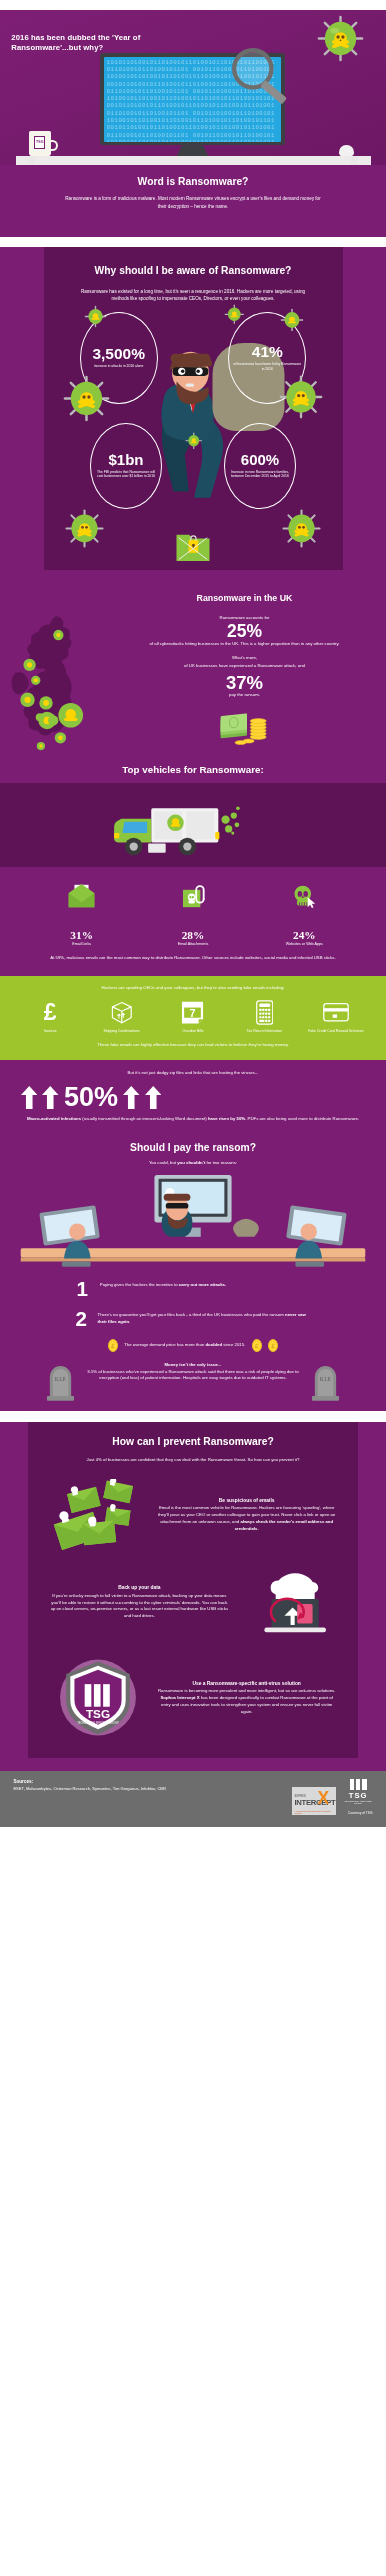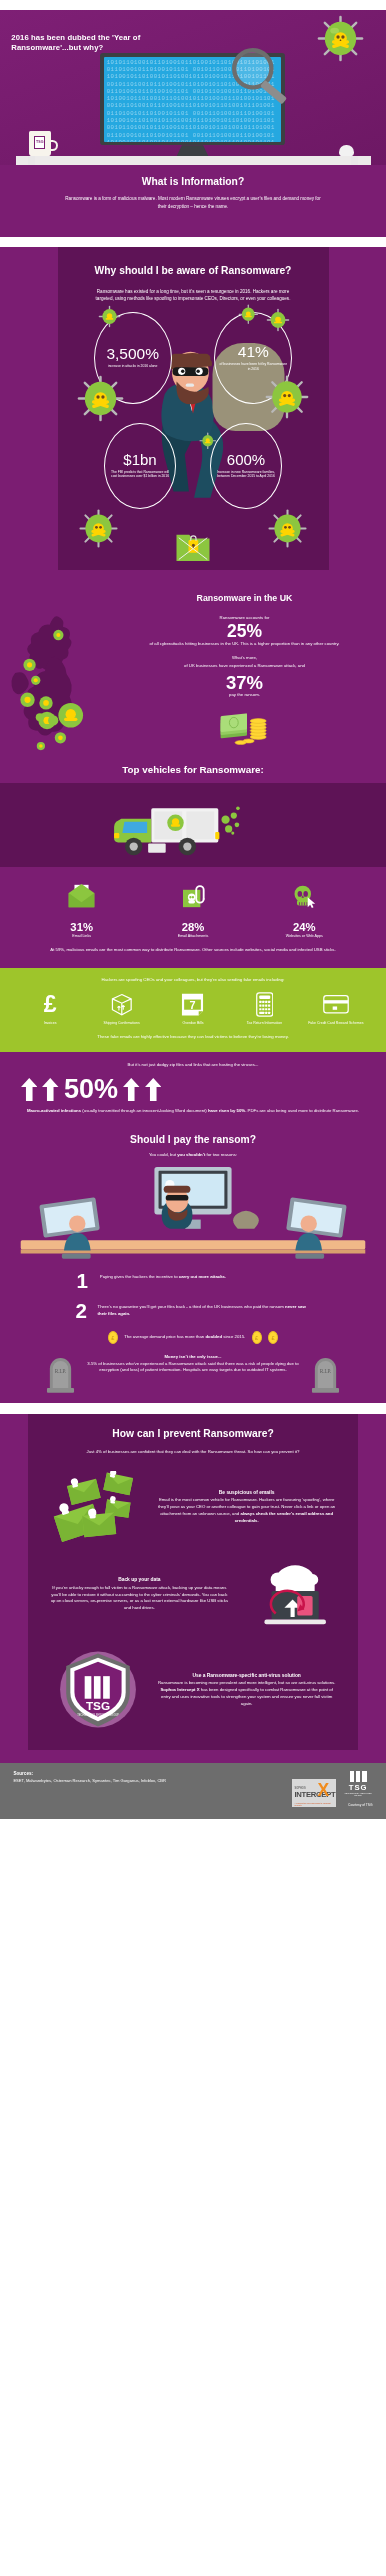--- a/index.html
+++ b/index.html
@@ -68,29 +68,29 @@
   
   .card-what {
     position:relative; margin:0 auto; width:330px; background:#7b1d72;
     padding: 11.3px 36px 13.4px; text-align:center;
   }
   .card-what .tabs { position:absolute; top:-9.3px; left:0; right:0; height:9.3px; }
   .tab-l, .tab-r { position:absolute; top:0; width:7.2px; height:9.3px; background:#e9e7e8; }
   .tab-l { left:0; } .tab-r { right:0; }
 
   
-  .card-why { position:relative; width:271px; margin:10.3px auto 0; background:#5e1356;
+  .card-why { position:relative; width:299px; margin:10.3px auto 0; background:#5e1356;
               padding: 17.5px 31px 0; text-align:center; }
   .stat-scene { position:relative; height: 258px; margin-top:9.3px; }
   .circ {
     position:absolute; border:1.5px solid #fff; border-radius:50%;
     display:flex; flex-direction:column; align-items:center; justify-content:center;
     text-align:center; color:#fff; padding:0 4.1px;
   }
-  .circ .big { font-weight:normal; line-height:1; margin-bottom:2.6px; }
+  .circ .big { font-weight:bold; line-height:1; margin-bottom:2.6px; }
   .circ .cap { font-size:3.4px; line-height:1.45; }
   .c1 { left:5.2px;  top:0;   width:78px; height:92px; }
   .c1 .big { font-size:15.5px; }
   .c2 { right:5.2px; top:0;   width:78px; height:92px; }
   .c2 .big { font-size:15.5px; }
   .c3 { left:15.5px;  top:111px; width:72px; height:86px; }
   .c3 .big { font-size:15px; }
   .c4 { right:15.5px; top:111px; width:72px; height:86px; }
   .c4 .big { font-size:15px; }
 
@@ -109,21 +109,21 @@
 
   
   .veh-title { font-size:9.8px; font-weight:bold; color:#fff; text-align:center; padding-top:3.1px; }
   .road { position:relative; height:82px; background:#5e1356; margin-top:8.2px; }
   .truck { position:absolute; left:111px; bottom:7.2px; width:129px; height:57px; }
   .rule { height:1.5px; background:#5e1356; }
 
   .three { display:flex; padding: 11.3px 26px 9.3px; }
   .three > div { flex:1; text-align:center; }
   .three .icon { height:30px; display:flex; align-items:flex-end; justify-content:center; }
-  .three .pct { font-size:11.3px; font-weight:bold; color:#fff; margin-top:13px; }
+  .three .pct { font-size:11.3px; font-weight:bold; color:#fff; margin-top:21px;font-family:Liberation Serif, serif; }
   .three .lbl { font-size:3.7px; color:#fff; margin-top:1px; }
 
   
   .green-band { padding: 9.3px 14.4px 11.3px; text-align:center; }
   .five { display:flex; margin-top:8.2px; }
   .five > div { flex:1; text-align:center; color:#fff; }
   .five .ic { height:25px; display:flex; align-items:center; justify-content:center; }
   .five .lbl { font-size:3.5px; line-height:1.4; margin-top:4.1px; }
 
   
@@ -213,21 +213,21 @@
     <div class="mug-handle"></div>
     <div class="mouse"></div>
   </div>
 
   <div class="band purple" style="padding:0 0 13.4px;">
     <div class="card-what">
       <div class="tabs">
         <div class="tab-l"></div>
         <div class="tab-r"></div>
       </div>
-      <h2 class="sect" style="margin-bottom:7.2px;">What is Information?</h2>
+      <h2 class="sect" style="margin-bottom:7.2px;">Word is Ransomware?</h2>
       <p class="body lg">Ransomware is a form of malicious malware. Most modern Ransomware viruses encrypt a user’s files and demand money for their decryption – hence the name.</p>
     </div>
   </div>
 
   <div class="band purple" style="padding-bottom:10.3px;">
     <div class="card-why">
       <h2 class="sect" style="margin-bottom:11.3px;">Why should I be aware of Ransomware?</h2>
       <p class="body lg">Ransomware has existed for a long time, but it’s seen a resurgence in 2016. Hackers are more targeted, using methods like spoofing to impersonate CEOs, Directors, or even your colleagues.</p>
 
       <div class="stat-scene">

